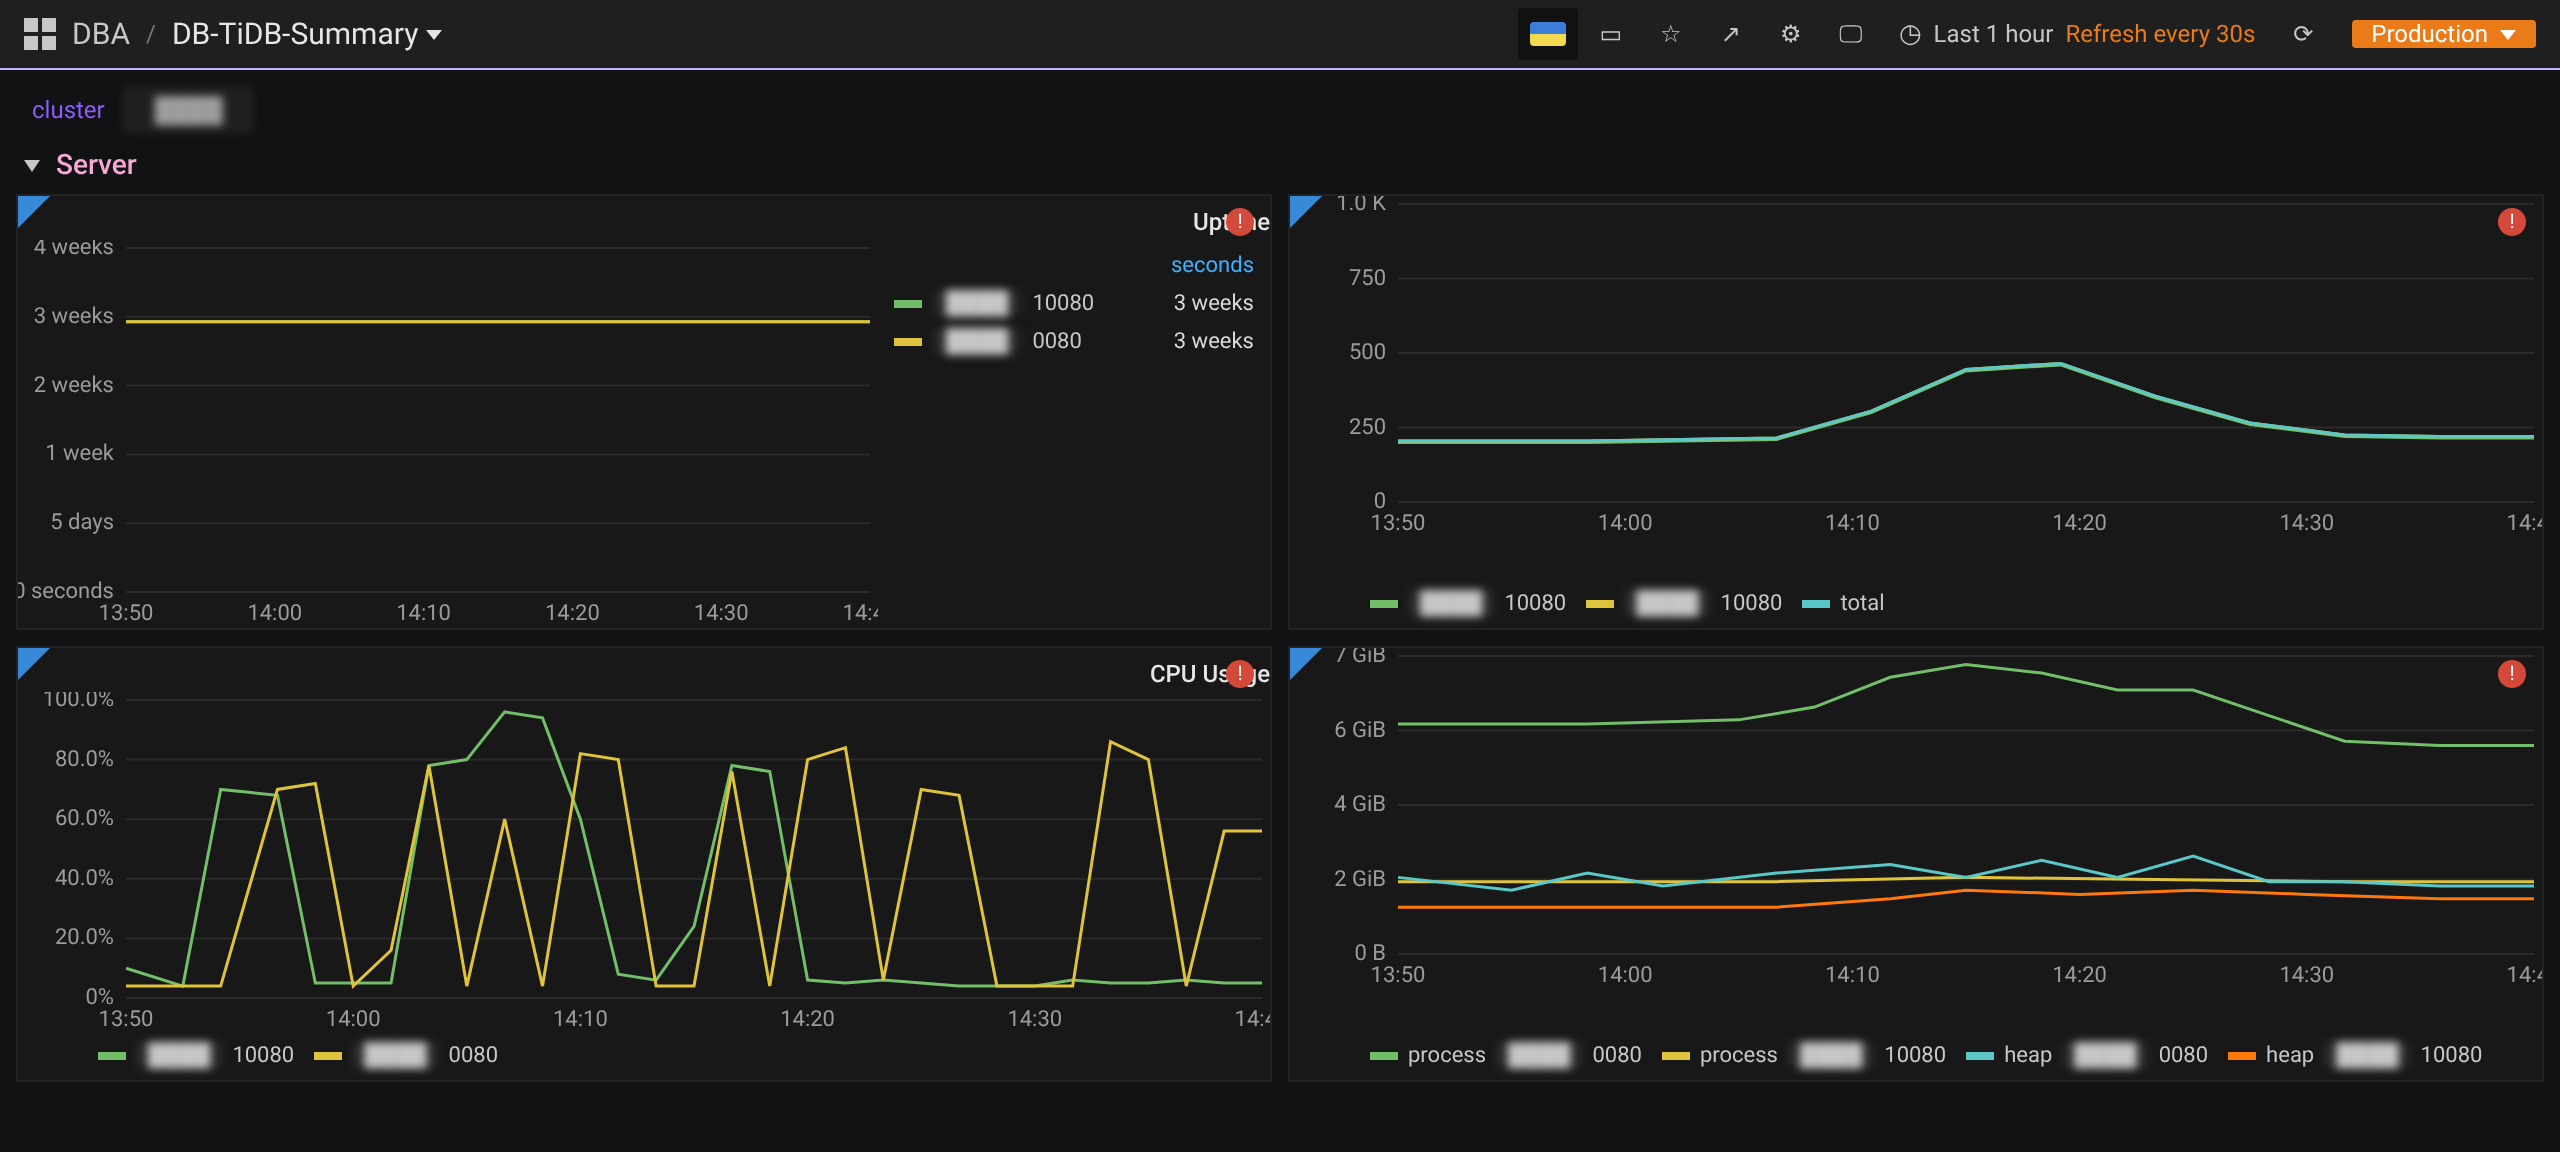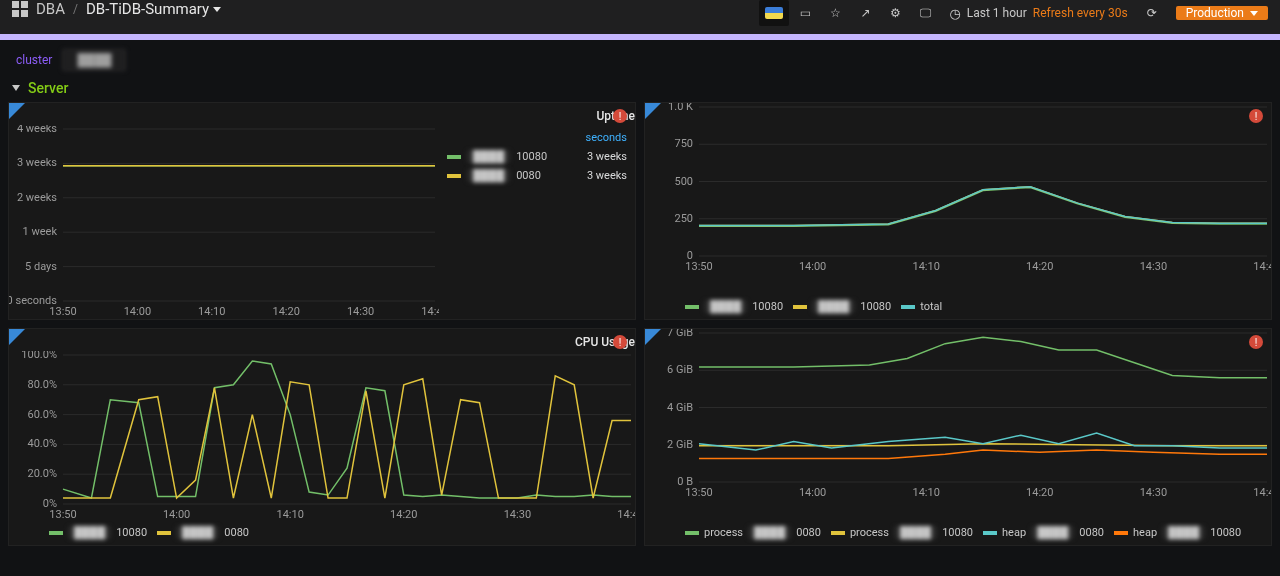--- a/index.html
+++ b/index.html
@@ -1,17 +1,17 @@
 <!DOCTYPE html>
 <html><head>
 <meta charset="utf-8">
 <style>
   html,body{margin:0;padding:0;background:#111214;color:#d8d9da;font-family:Roboto,Helvetica,Arial,sans-serif;font-size:12px;width:1280px;height:576px;overflow:hidden}
   
-  .topnav{height:34px;background:#1f1f20;display:flex;align-items:flex-start;padding:0 12px;border-bottom:6px solid #c4b5fd}
+  .topnav{height:34px;background:#1f1f20;display:flex;align-items:center;padding:0 12px;border-bottom:1px solid #c4b5fd}
   .topnav .left{display:flex;align-items:center;gap:8px}
   .dash-icon{width:16px;height:16px;display:grid;grid-template-columns:1fr 1fr;grid-template-rows:1fr 1fr;gap:2px}
   .dash-icon span{background:#c7c7c7}
   .crumb-folder{color:#c7c7c7;font-size:15px}
   .crumb-dash{color:#e6e6e6;font-size:15px;display:flex;align-items:center;gap:4px}
   .crumb-dash .caret{width:0;height:0;border-left:4px solid transparent;border-right:4px solid transparent;border-top:5px solid #e6e6e6}
   .topnav .right{margin-left:auto;display:flex;align-items:center;gap:2px}
   .nav-btn{width:28px;height:26px;display:flex;align-items:center;justify-content:center;color:#c7c7c7;border-radius:2px;cursor:pointer}
   .nav-btn.badge{background:#111; width:30px; position:relative}
   .nav-btn.badge .flag{width:18px;height:12px;background:linear-gradient(#3b7dd8 50%,#f2d94e 50%);border-radius:2px}
@@ -21,21 +21,21 @@
   .prod-btn{background:#eb7b18;color:#1b1b1b0;color:#fff;padding:0 10px;border-radius:2px;display:flex;align-items:center;gap:6px;margin-left:8px;cursor:pointer}
   .prod-btn{color:#fff}
   .prod-btn .caret{width:0;height:0;border-left:4px solid transparent;border-right:4px solid transparent;border-top:5px solid #fff}
   
   .varrow{height:40px;display:flex;align-items:center;padding:0 16px;gap:10px}
   .var-label{color:#8b5cf6;font-size:12px}
   .var-value{background:#1f1f20;border:1px solid #2d2d2e;padding:3px 14px;border-radius:2px;color:#9e9e9e;filter:blur(2px)}
   
   .rowhdr{display:flex;align-items:center;gap:8px;padding:0 12px 6px 12px}
   .rowhdr .chev{width:0;height:0;border-left:4px solid transparent;border-right:4px solid transparent;border-top:6px solid #c7c7c7;transform:rotate(0)}
-  .rowhdr .title{color:#84cc16;font-size:14px;font-weight:500}
+  .rowhdr .title{color:#f9a8d4;font-size:14px;font-weight:500}
   
   .panels{display:grid;grid-template-columns:1fr 1fr;grid-template-rows:218px 218px;gap:8px;padding:0 8px}
   .panel{background:#181818;border:1px solid #222;position:relative;display:flex;flex-direction:column}
   .panel .tag{position:absolute;top:0;left:0;width:0;height:0;border-top:16px solid #3889d8;border-right:16px solid transparent}
   .panel .alert{position:absolute;top:6px;right:8px;width:14px;height:14px;border-radius:50%;background:#d44a3a;color:#fff;font-size:10px;display:flex;align-items:center;justify-content:center}
   .panel .ptitle{text-align:right;color:#e6e6e6;font-size:12px;padding:6px 0 2px;font-weight:500}
   .panel .body{flex:1;display:flex;min-height:0}
   .panel .plot{flex:1;position:relative;min-width:0}
   .panel .side{width:180px;padding:6px 8px;font-size:11px}
   .side .colh{color:#3fb2ff;text-align:right;margin-bottom:6px}

